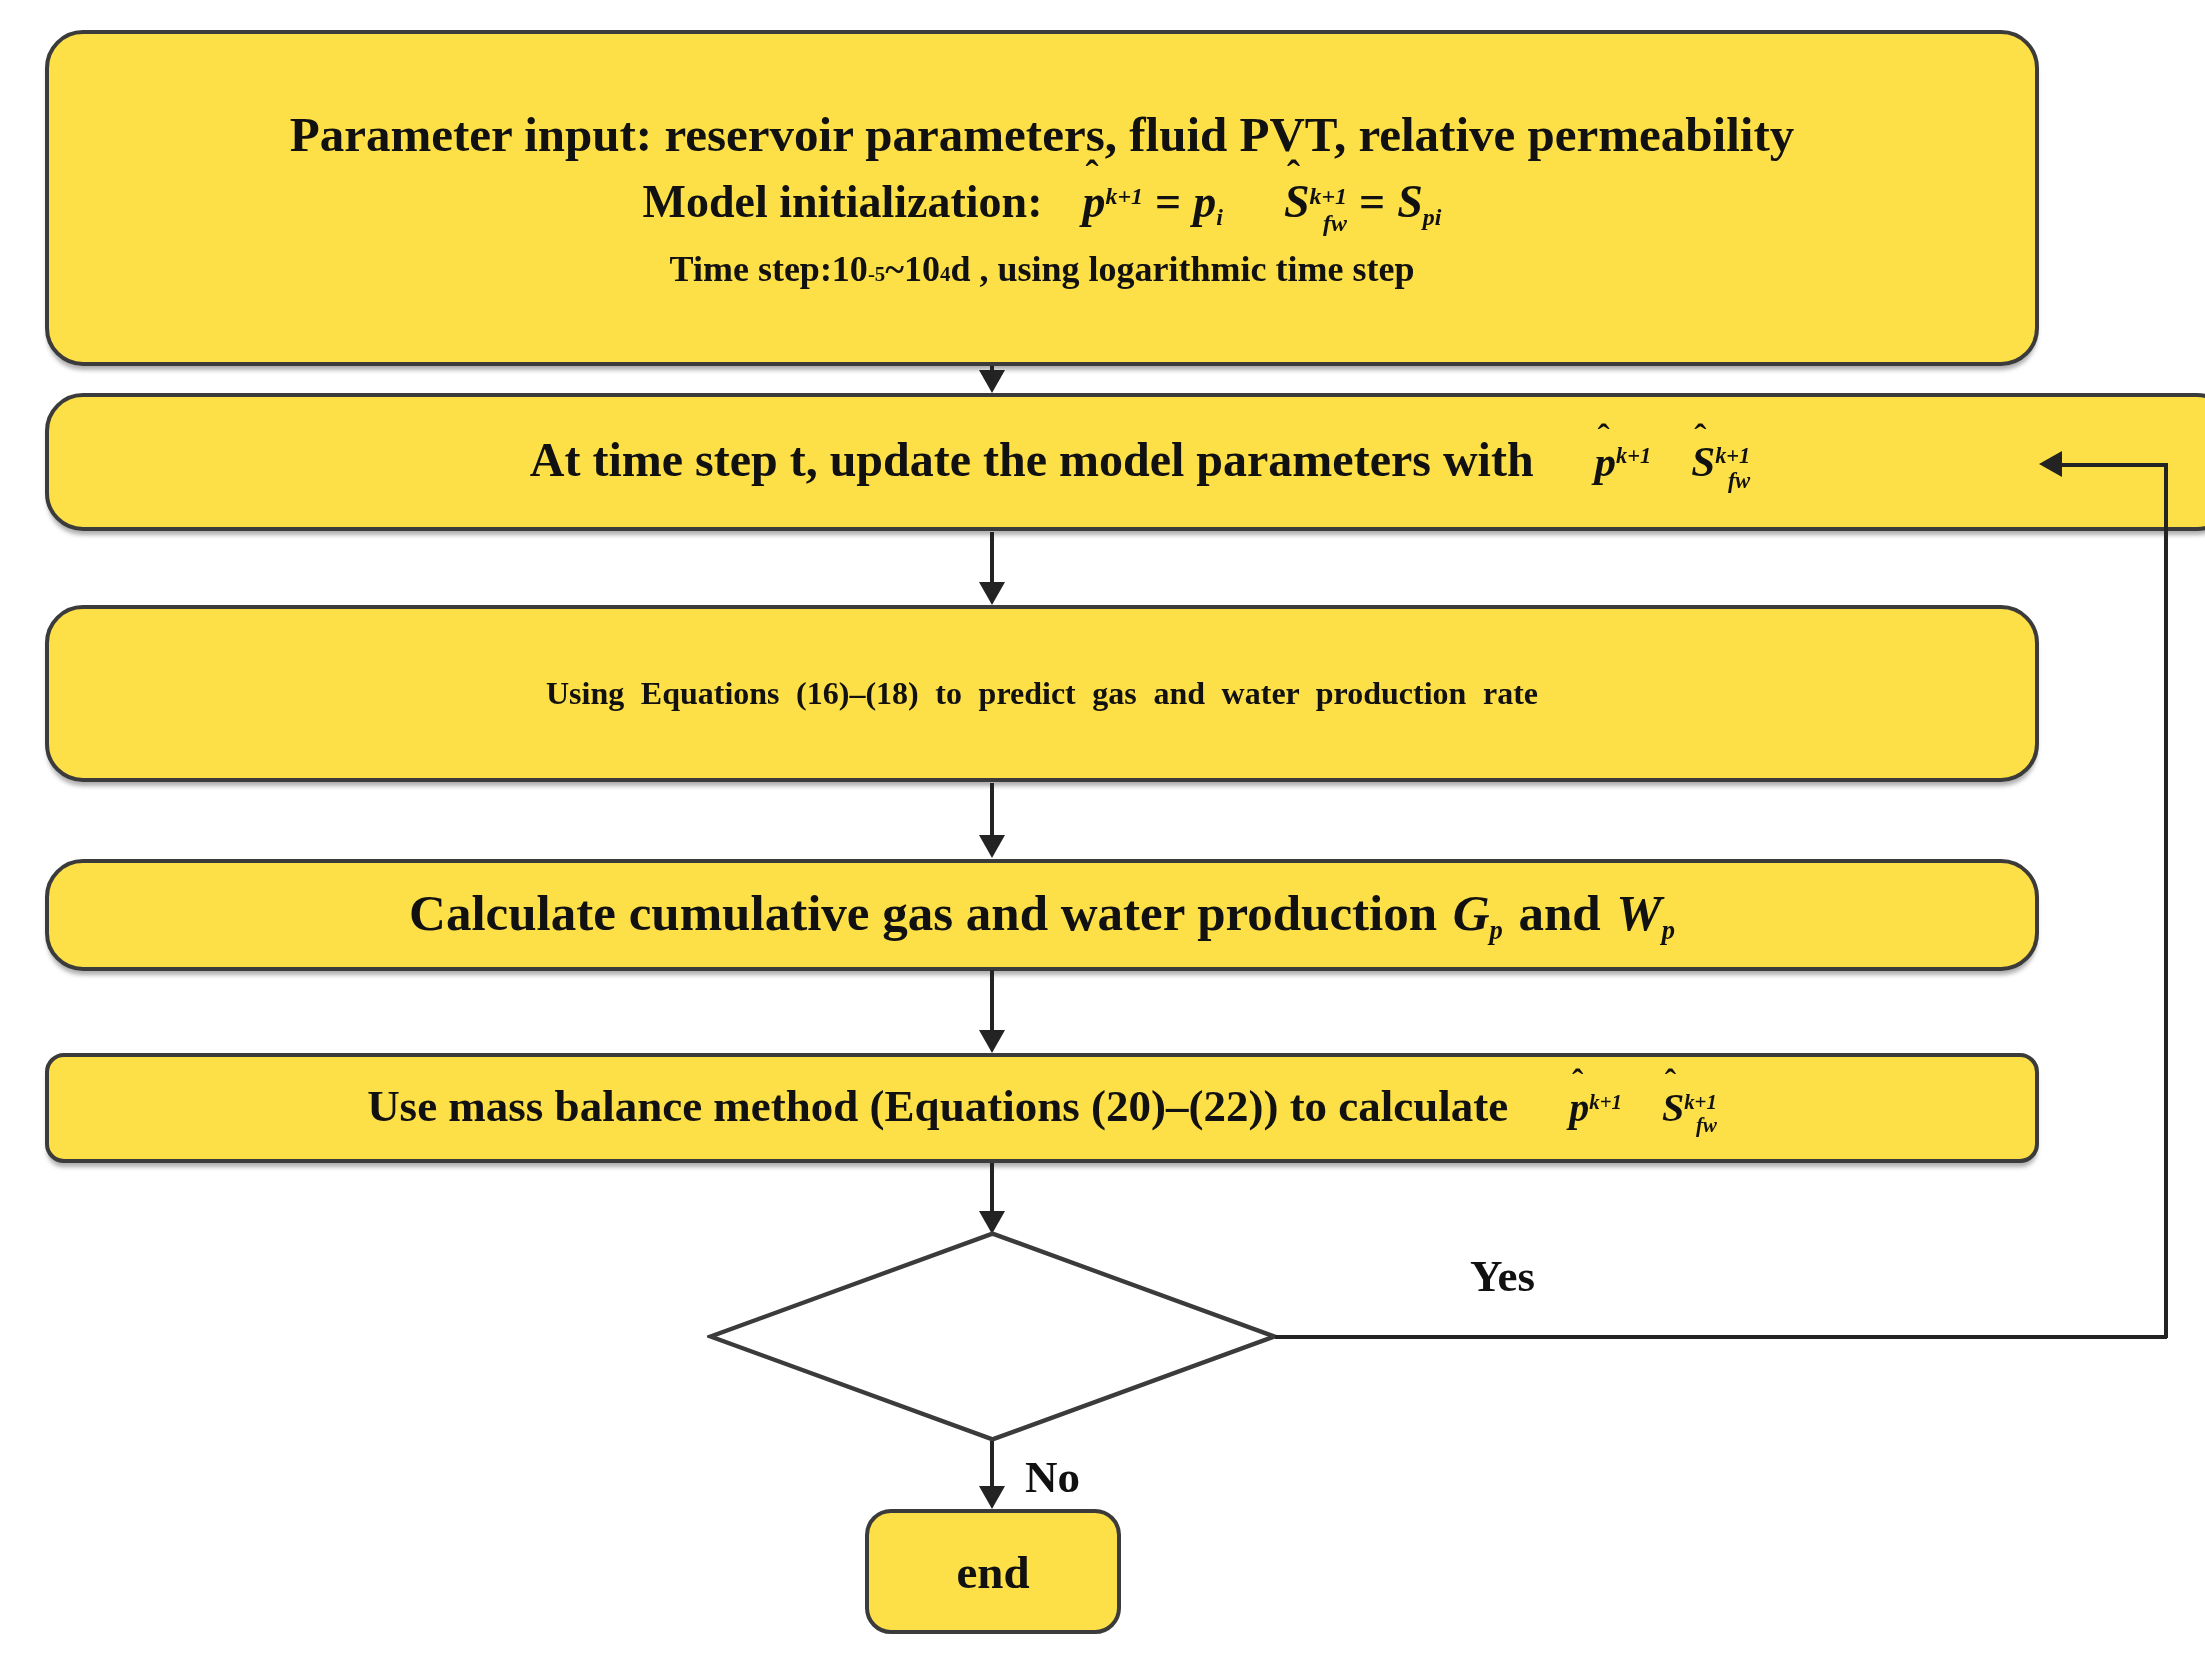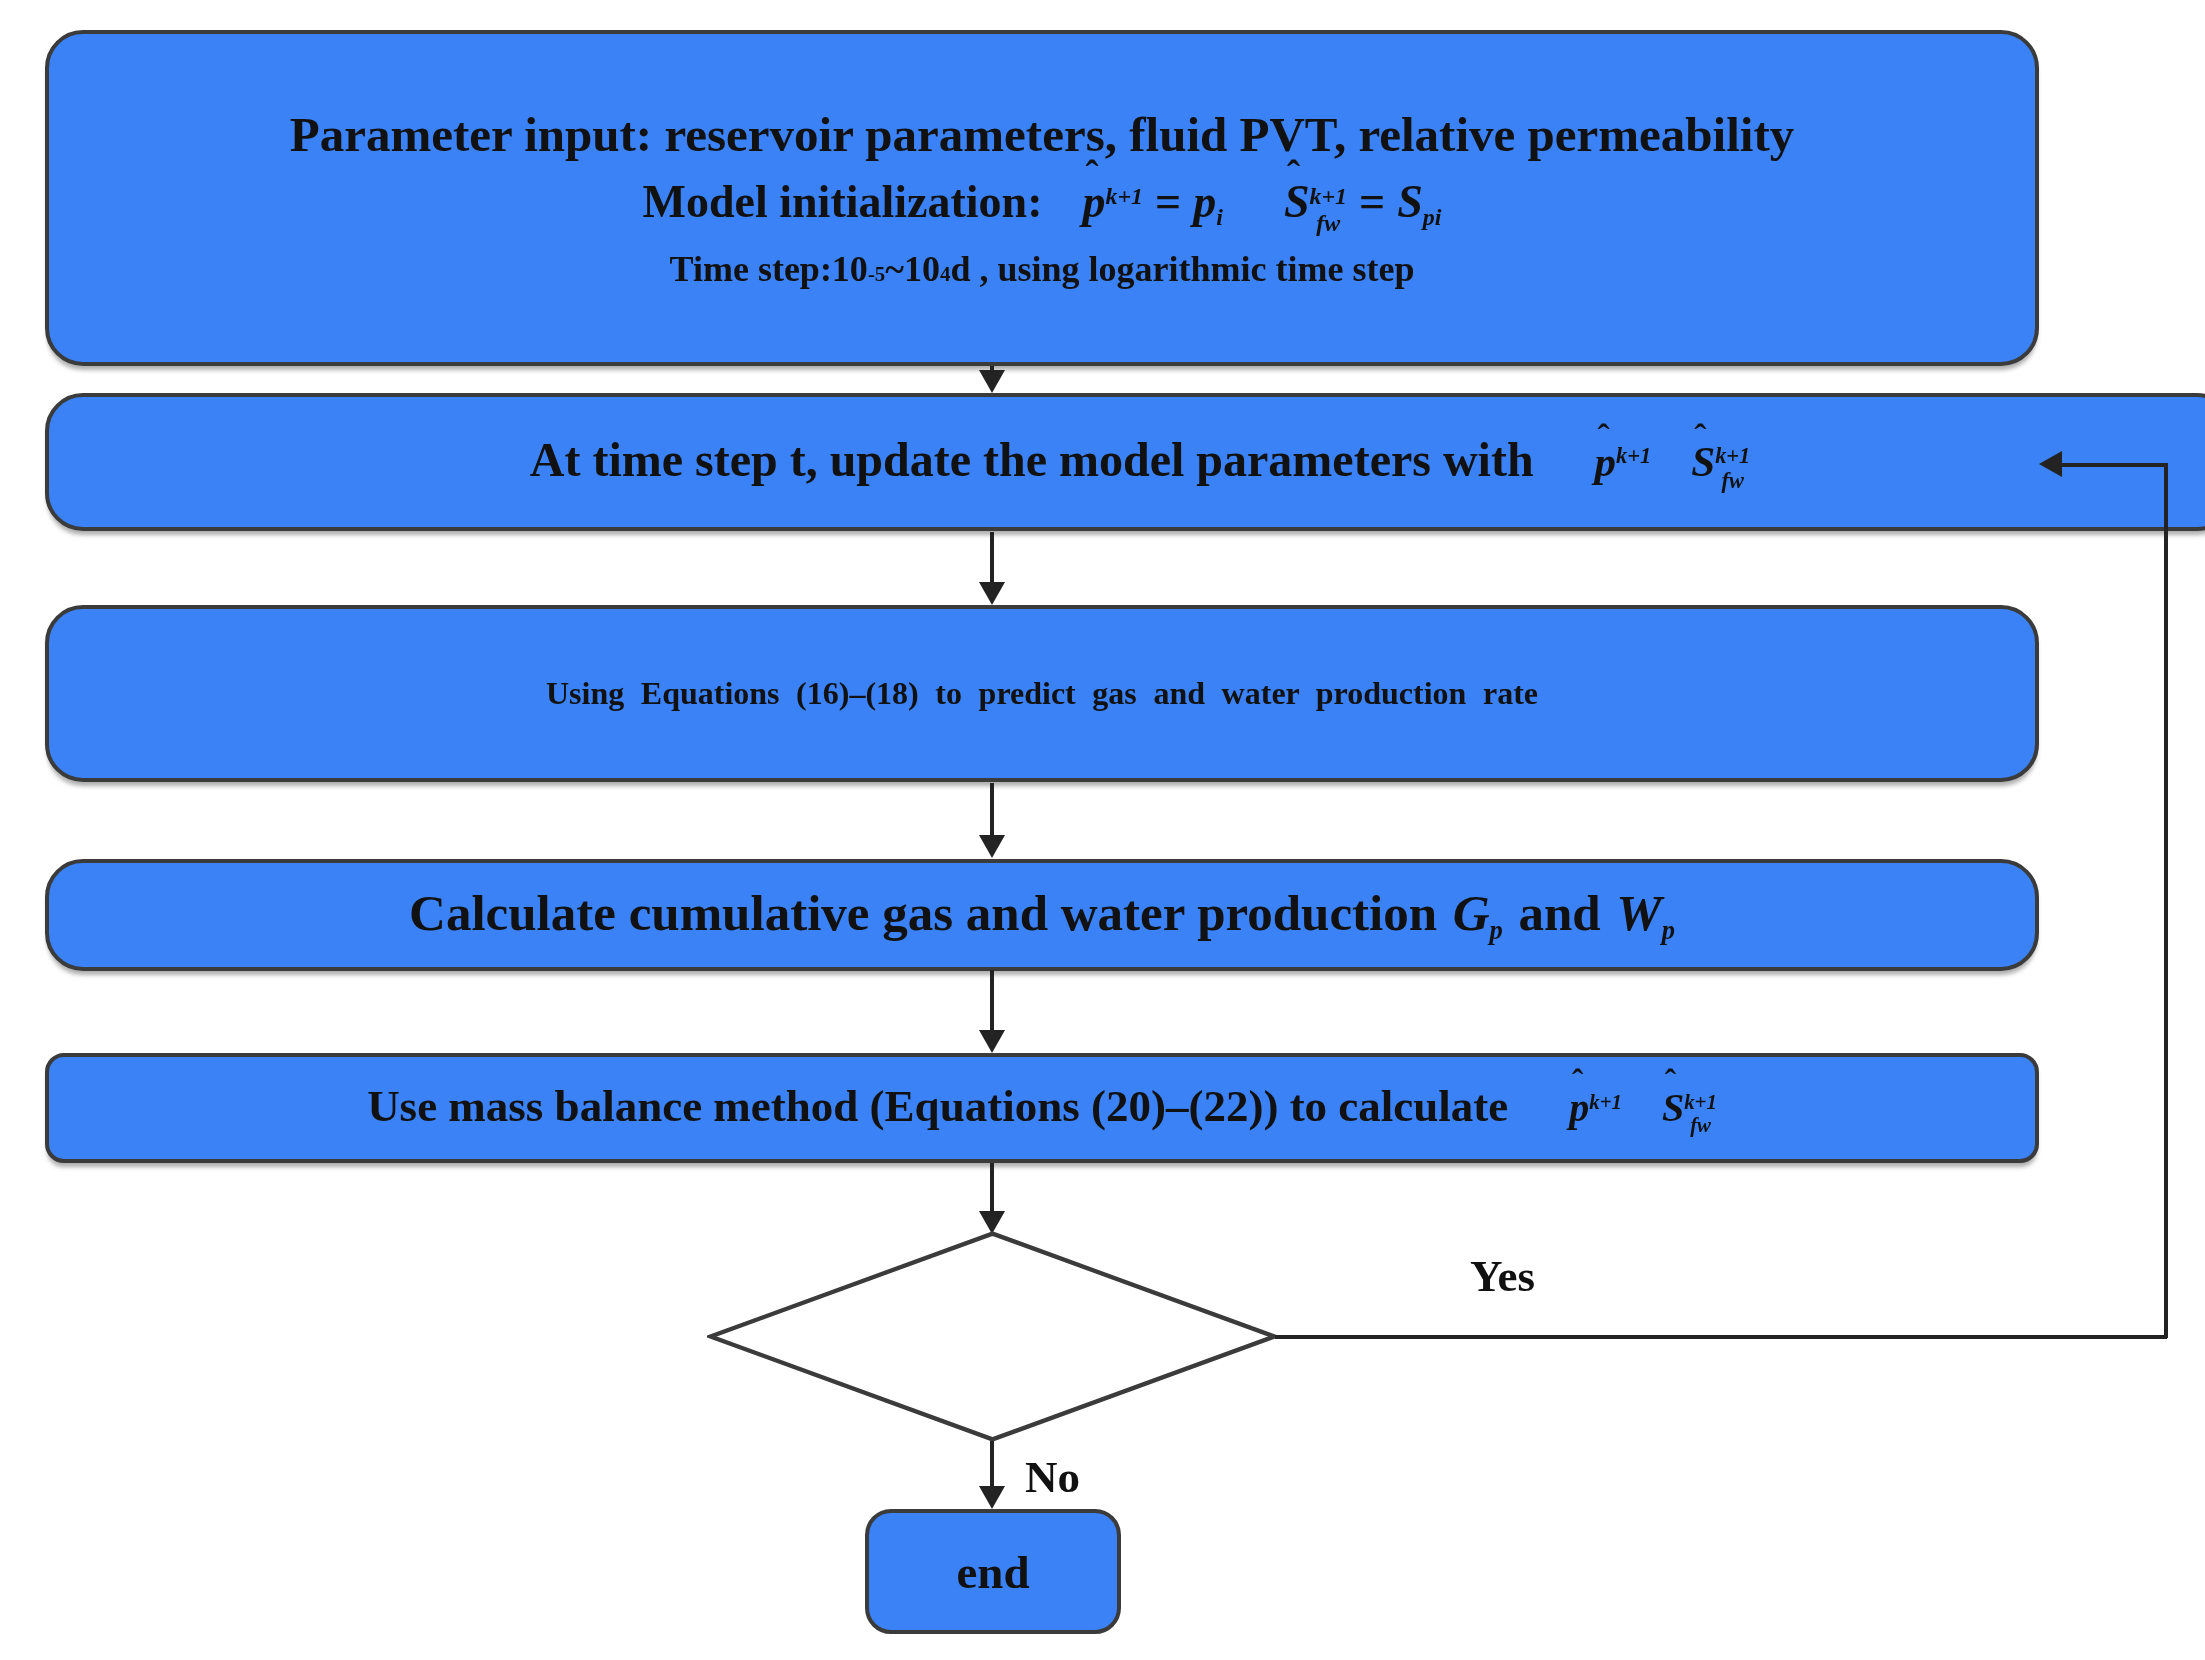--- a/index.html
+++ b/index.html
@@ -2,41 +2,41 @@
 <html style="font-size:14px"><head>
 <meta charset="utf-8">
 <title>Flowchart</title>
 <style>
   html,body { margin:0; padding:0; background:#ffffff; }
   #canvas {
     position:relative; width:2205px; height:1660px; background:#ffffff;
     font-family:"Liberation Serif", serif; color:#111; overflow:hidden;
   }
   .node {
-    position:absolute; box-sizing:border-box; background:#3b82f6;
+    position:absolute; box-sizing:border-box; background:#fde047;
     border:4.3px solid #3b3b3b; border-radius:38px;
     display:flex; flex-direction:column; align-items:center; justify-content:center;
     font-weight:bold; text-align:center;
     box-shadow:0 6px 4.3px -2.6px rgba(110,110,110,.55);
   }
   .row { display:flex; align-items:baseline; justify-content:center; white-space:nowrap; }
   .vline { position:absolute; width:3.5px; background:#232323; }
   .hline { position:absolute; height:3.5px; background:#232323; }
   .head-down { position:absolute; width:0; height:0;
     border-left:13px solid transparent; border-right:13px solid transparent;
     border-top:23px solid #232323; }
   .head-left { position:absolute; width:0; height:0;
     border-top:13px solid transparent; border-bottom:13px solid transparent;
     border-right:23px solid #232323; }
   .lbl { position:absolute; font-weight:bold; color:#111; white-space:nowrap; }
 
   
   .m { position:relative; display:inline-block; font-style:italic; font-weight:bold; white-space:nowrap; }
   .m .hat { position:absolute; top:-0.60em; left:0.08em; font-style:normal; font-size:0.85em; }
-  .m .ss { display:inline-flex; flex-direction:column; align-items:center;
+  .m .ss { display:inline-flex; flex-direction:column; align-items:flex-end;
            font-size:0.52em; line-height:1.05; vertical-align:0.55em; }
   .m .ss .sub { margin-top:0.05em; }
   .m .sb { font-size:0.52em; vertical-align:-0.35em; }
   sup.tsup { font-size:0.58em; vertical-align:super; font-weight:bold; }
   .gap-lg { display:inline-block; width:61px; }
   .gap-md { display:inline-block; width:40px; }
   .eq { margin:0 12px; font-style:normal; }
 </style>
 </head>
 <body>

